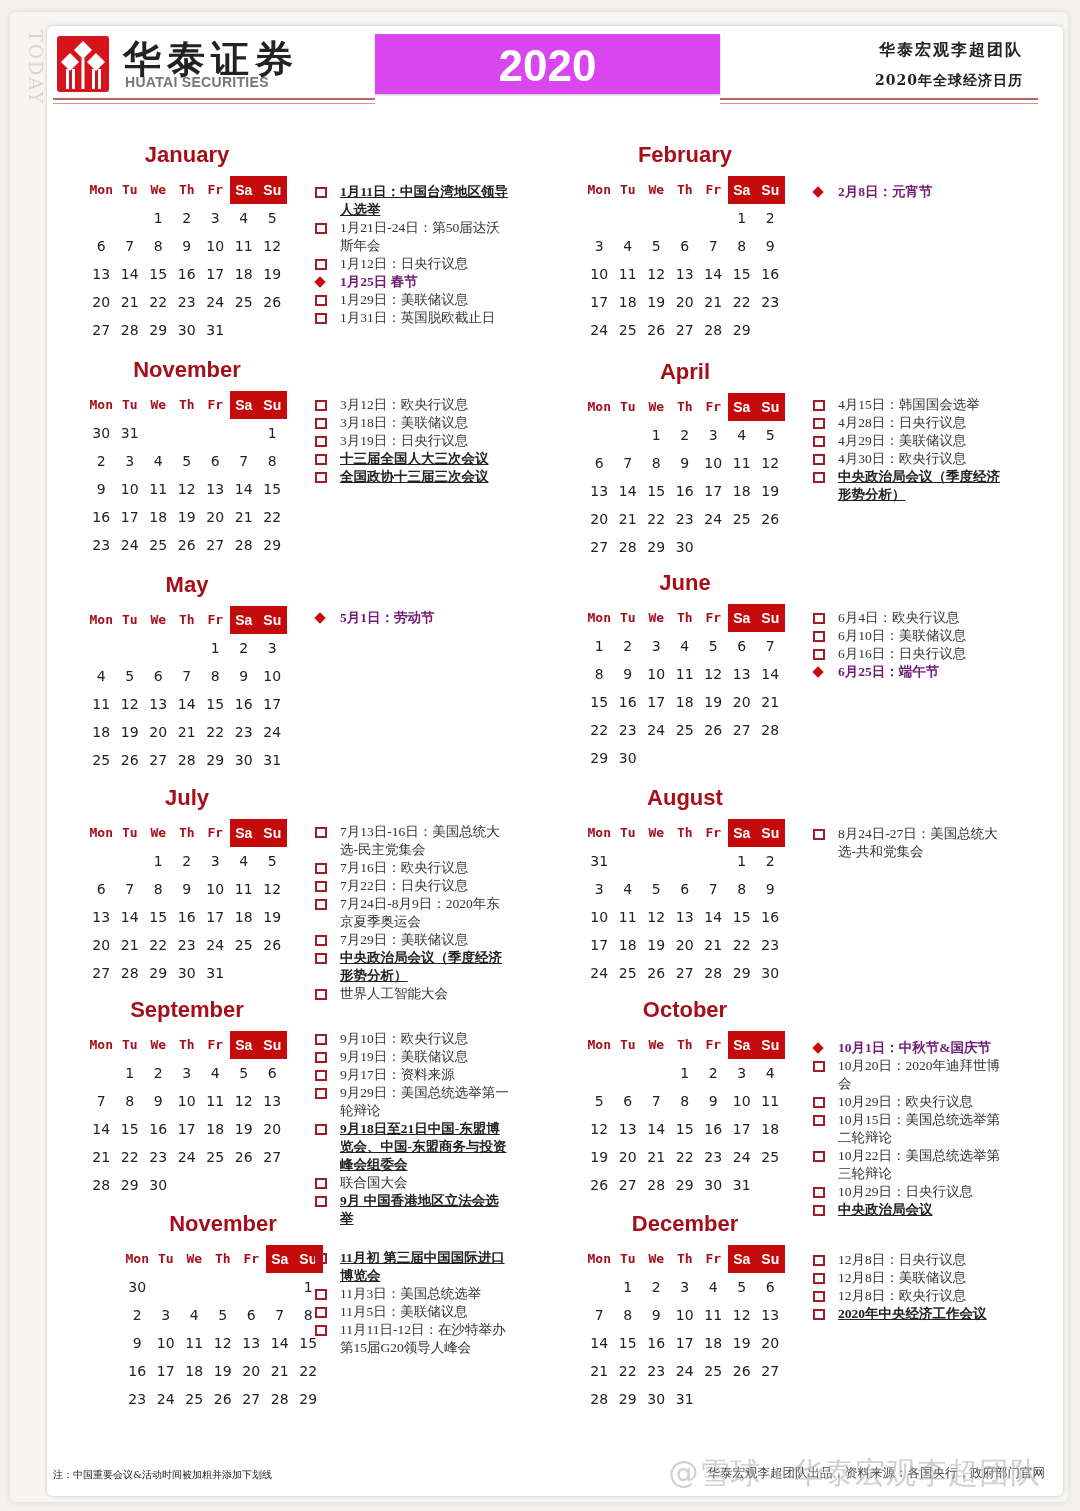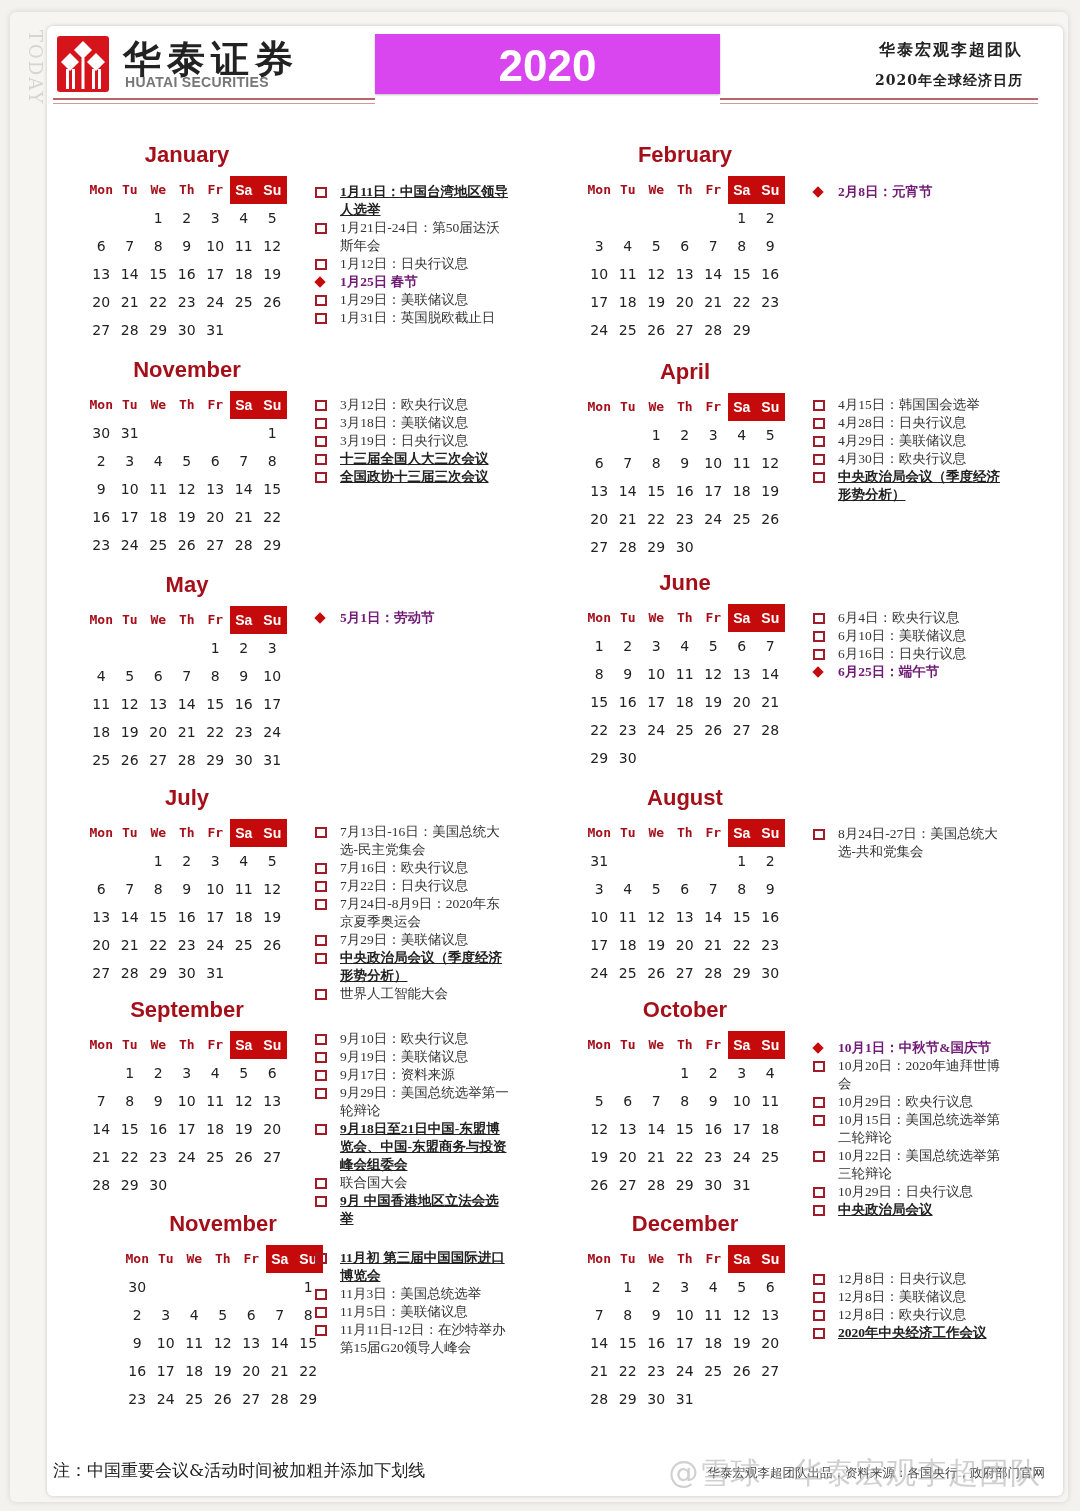--- a/index.html
+++ b/index.html
@@ -78,21 +78,21 @@
     content:""; position:absolute; left:1px; top:2px; width:8px; height:8px;
     background:#c40a0a; transform:rotate(45deg);
   }
   .event .txt {
     font-size:13.5px; line-height:18px; color:#333;
     font-family:Liberation Serif, serif; width:170px;
   }
   .event .txt.bold { font-weight:bold; text-decoration:underline; color:#222; }
   .event .txt.holiday { font-weight:bold; color:#701a75; }
 
-  .footer-note { position:absolute; left:6px; bottom:14px; font-size:17px; color:#222; font-family:"DejaVu Serif", serif; }
+  .footer-note { position:absolute; left:6px; bottom:14px; font-size:10px; color:#222; font-family:"DejaVu Serif", serif; }
   .footer-credit { position:absolute; right:18px; bottom:14px; font-size:12.5px; color:#444; font-family:"DejaVu Serif", serif; }
   .watermark { position:absolute; right:22px; bottom:2px; font-size:30px; color:rgba(170,170,170,0.55); font-family:"DejaVu Sans", sans-serif; letter-spacing:1px; }
 </style>
 </head>
 <body>
 
 <div class="outer-card"></div>
 <div class="today-strip">TODAY</div>
 
 <div class="page">
@@ -898,21 +898,21 @@
           <div class="day">24</div>
           <div class="day">25</div>
           <div class="day">26</div>
           <div class="day">27</div>
           <div class="day">28</div>
           <div class="day">29</div>
           <div class="day">30</div>
           <div class="day">31</div>
         </div>
       </div>
-      <div class="events" style="left: 766px; top: 1225px; margin-top: 19px;">
+      <div class="events" style="left: 766px; top: 1225px;">
         <div class="event">
           <span class="bullet square"></span>
           <span class="txt ">12月8日：日央行议息</span>
         </div>
         <div class="event">
           <span class="bullet square"></span>
           <span class="txt ">12月8日：美联储议息</span>
         </div>
         <div class="event">
           <span class="bullet square"></span>

